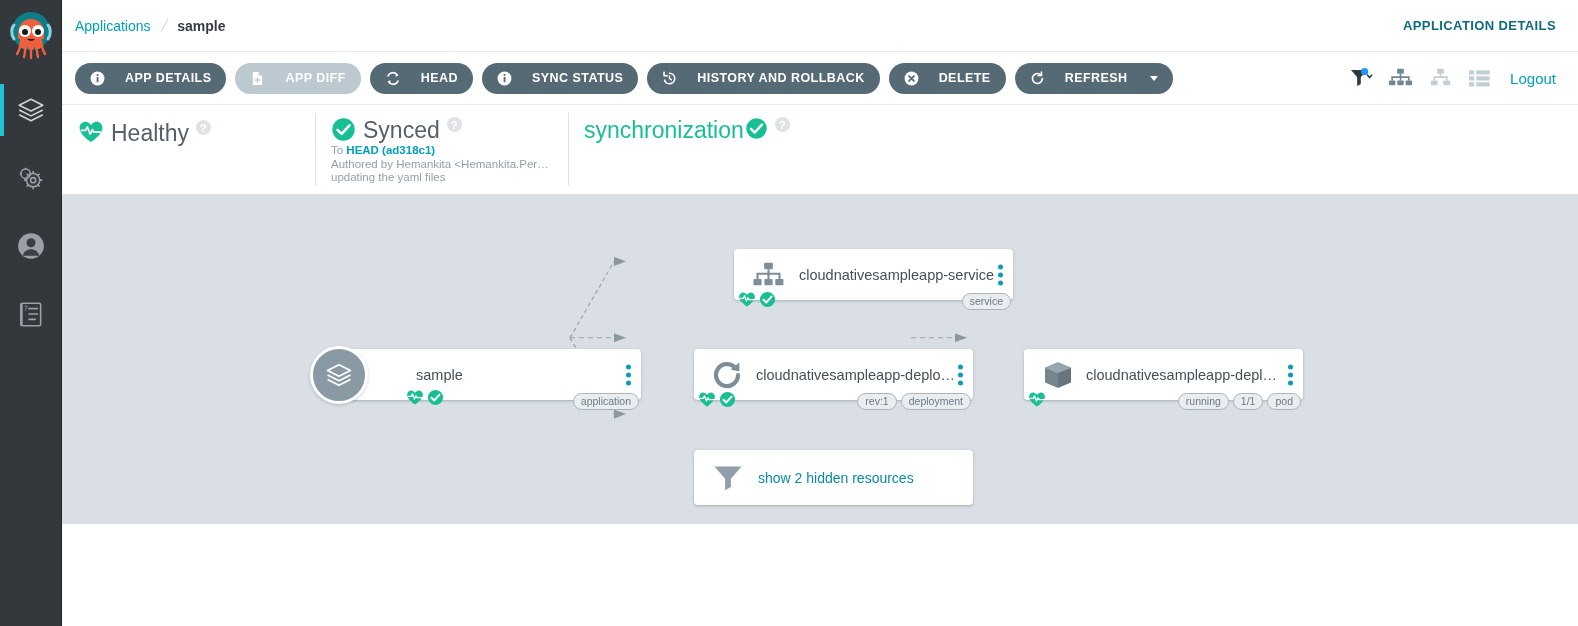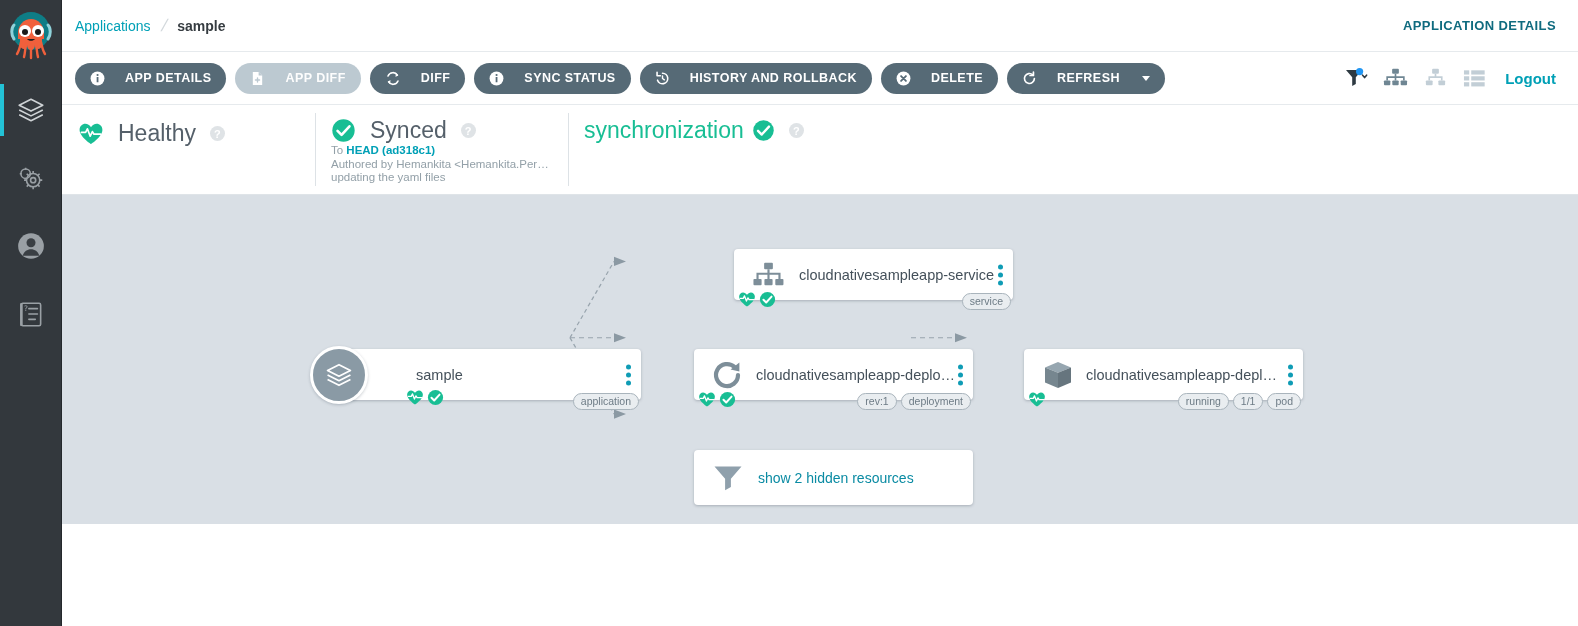--- a/index.html
+++ b/index.html
@@ -70,39 +70,39 @@
     font-family: "Liberation Sans", sans-serif;
   }
   .btn.muted { background: #bcc9d1; color: #fdfdfd; }
   .btn svg { display: block; }
   .caret {
     width: 0; height: 0; border-left: 4px solid transparent;
     border-right: 4px solid transparent; border-top: 5px solid #fff;
     margin-left: 2px;
   }
   .toolbar-spacer { flex: 1 1 auto; }
-  .tool-icons { display: flex; align-items: center; gap: 15px; font-weight: bold; }
+  .tool-icons { display: flex; align-items: center; gap: 15px; }
   .logout { color: #00a0b6; font-size: 15px; cursor: pointer; margin-left: 4px; }
 
   
   .status-strip {
     flex: 0 0 90px; height: 90px;
     display: flex; align-items: stretch;
     border-bottom: 1px solid #dfe4e8;
     background: #fff;
   }
   .status-cell { padding: 12px 16px 0 16px; position: relative; }
   .status-cell + .status-cell::before {
     content: ""; position: absolute; left: 0; top: 8px; bottom: 8px;
     width: 1px; background: #dde2e6;
   }
   .cell-health { width: 253px; display: flex; align-items: flex-start; padding-top: 15px; }
   .cell-sync { width: 253px; }
   .cell-op { flex: 1 1 auto; max-width: 505px; }
-  .status-head { display: flex; align-items: center; gap: 14px; }
+  .status-head { display: flex; gap: 7px; }
   .status-title { font-size: 23px; color: #55606a; font-weight: normal; }
   .status-title.green { color: #18be94; }
   .qmark {
     width: 15px; height: 15px; border-radius: 50%;
     background: #dfe3e6; color: #fff; font-size: 11px; font-weight: bold;
     display: inline-flex; align-items: center; justify-content: center;
     cursor: pointer; flex: 0 0 15px;
   }
   .status-sub { font-size: 11.5px; color: #93a0a8; line-height: 13.5px; }
   .status-sub .b { color: #00a0b6; font-weight: bold; cursor: pointer; }
@@ -242,21 +242,21 @@
         <span>APP DIFF</span>
       </button>
 
       <button class="btn">
         <svg width="16" height="15" viewBox="0 0 18 16">
           <path d="M3.4 5.2A6 6 0 0 1 14 4.2" fill="none" stroke="#fff" stroke-width="1.8" stroke-linecap="round"></path>
           <path d="M14.6 10.8A6 6 0 0 1 4 11.8" fill="none" stroke="#fff" stroke-width="1.8" stroke-linecap="round"></path>
           <path d="M12.2 1.6 14.8 4.4 11.9 6.4z" fill="#fff"></path>
           <path d="M5.8 14.4 3.2 11.6 6.1 9.6z" fill="#fff"></path>
         </svg>
-        <span>DIFF</span>
+        <span>HEAD</span>
       </button>
 
       <button class="btn">
         <svg width="15" height="15" viewBox="0 0 16 16">
           <circle cx="8" cy="8" r="7.4" fill="#fff"></circle>
           <rect x="7.1" y="6.4" width="1.9" height="5.6" fill="#566a76"></rect>
           <circle cx="8.05" cy="4.3" r="1.15" fill="#566a76"></circle>
         </svg>
         <span>SYNC STATUS</span>
       </button>

